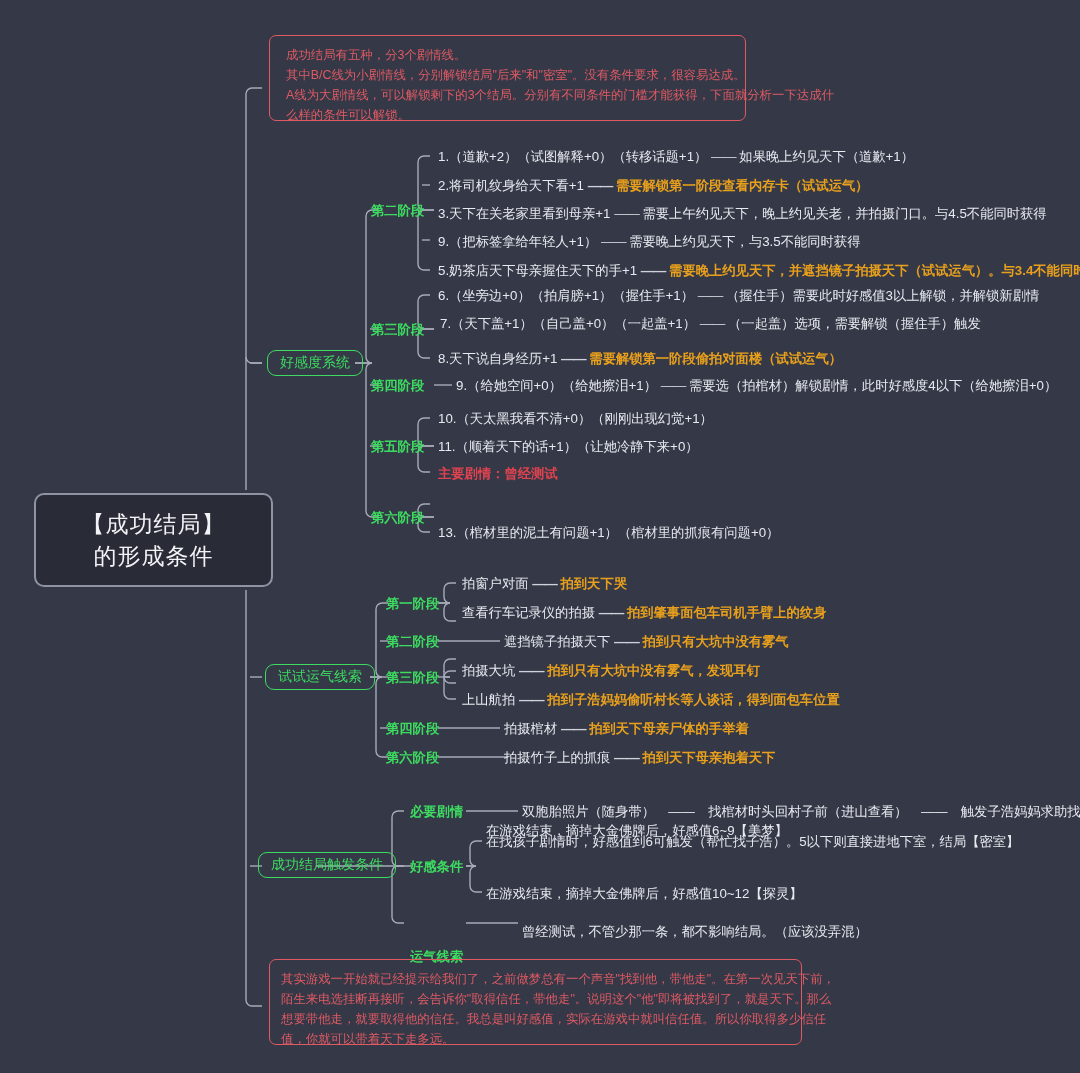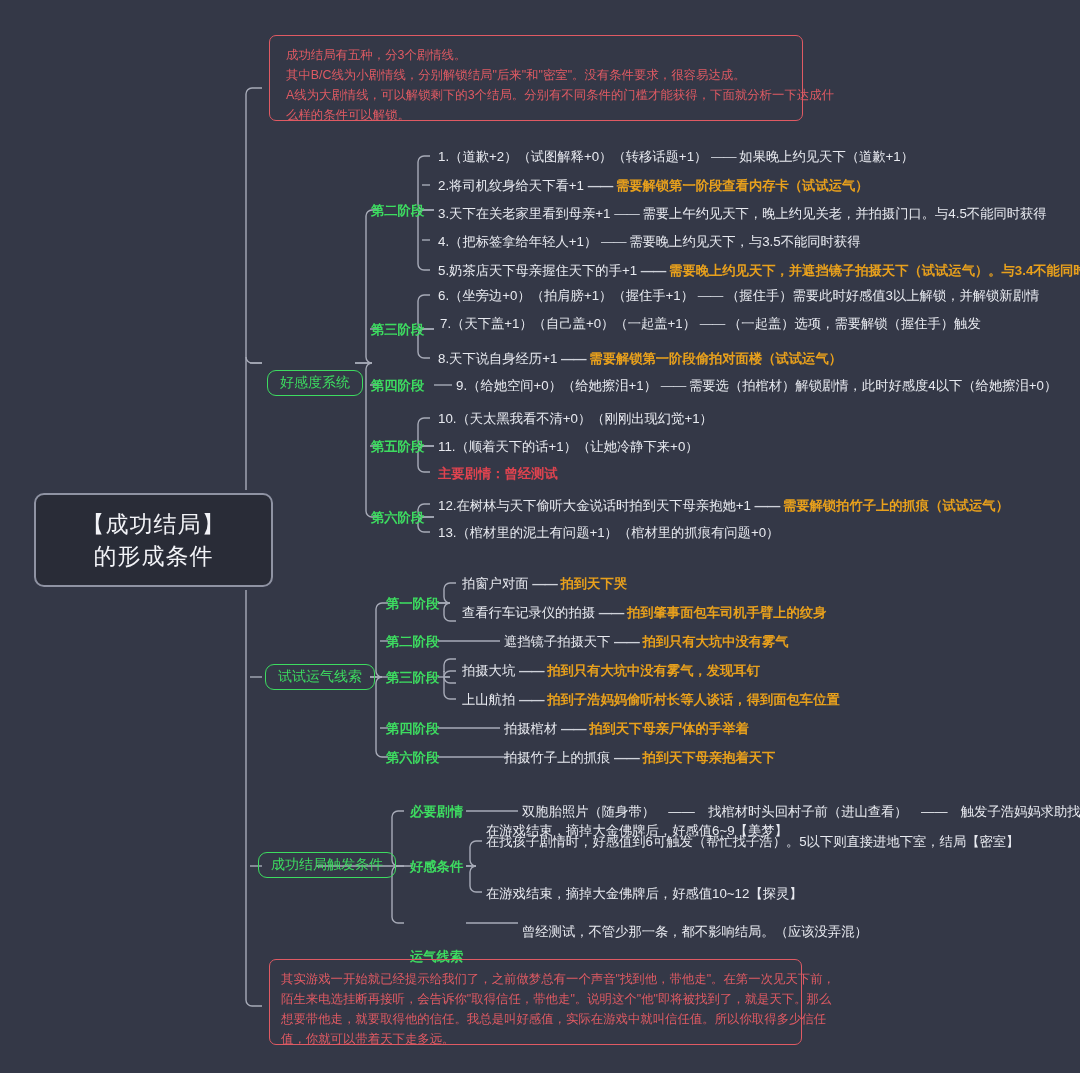--- a/index.html
+++ b/index.html
@@ -171,28 +171,28 @@
 
       <path d="M466 923 H518"></path>
     </g>
   </svg>
 
   <div class="node root">
     <span class="l">【成功结局】</span>
     <span class="l">的形成条件</span>
   </div>
 
-  <div class="node note" style="left:269px;top:35px;width:534px;height:86px;padding-left:16px;">
+  <div class="node note" style="left:269px;top:35px;width:477px;height:86px;padding-left:16px;">
     <div>成功结局有五种，分3个剧情线。</div>
     <div>其中B/C线为小剧情线，分别解锁结局"后来"和"密室"。没有条件要求，很容易达成。</div>
     <div>A线为大剧情线，可以解锁剩下的3个结局。分别有不同条件的门槛才能获得，下面就分析一下达成什</div>
     <div>么样的条件可以解锁。</div>
   </div>
 
-  <div class="node gnode" style="left:267px;top:350px;margin-top:20px;">
+  <div class="node gnode" style="left:267px;top:350px;">
     <span>好感度系统</span>
   </div>
   <div class="node gnode" style="left:265px;top:664px;">
     <span>试试运气线索</span>
   </div>
   <div class="node gnode" style="left:258px;top:852px;">
     <span>成功结局触发条件</span>
   </div>
 
   <div class="stage" style="left:371px;top:202px;"><span>第二阶段</span></div>
@@ -210,21 +210,21 @@
     <span>2.将司机纹身给天下看+1</span>
     <span class="dash or">——</span>
     <span class="or">需要解锁第一阶段查看内存卡（试试运气）</span>
   </div>
   <div class="leaf" style="left:438px;top:205px;">
     <span>3.天下在关老家里看到母亲+1</span>
     <span class="dash">——</span>
     <span>需要上午约见天下，晚上约见关老，并拍摄门口。与4.5不能同时获得</span>
   </div>
   <div class="leaf" style="left:438px;top:233px;">
-    <span>4.（把标签拿给年轻人+1）</span>
+    <span>9.（把标签拿给年轻人+1）</span>
     <span class="dash">——</span>
     <span>需要晚上约见天下，与3.5不能同时获得</span>
   </div>
   <div class="leaf" style="left:438px;top:262px;">
     <span>5.奶茶店天下母亲握住天下的手+1</span>
     <span class="dash or">——</span>
     <span class="or">需要晚上约见天下，并遮挡镜子拍摄天下（试试运气）。与3.4不能同时获得</span>
   </div>
 
   <div class="leaf" style="left:438px;top:287px;">
@@ -252,25 +252,20 @@
   <div class="leaf" style="left:438px;top:410px;">
     <span>10.（天太黑我看不清+0）（刚刚出现幻觉+1）</span>
   </div>
   <div class="leaf" style="left:438px;top:438px;">
     <span>11.（顺着天下的话+1）（让她冷静下来+0）</span>
   </div>
   <div class="leaf" style="left:438px;top:465px;">
     <span class="rd">主要剧情：曾经测试</span>
   </div>
 
-  <div class="leaf" style="left:438px;top:497px;">
-    <span>12.在树林与天下偷听大金说话时拍到天下母亲抱她+1</span>
-    <span class="dash or">——</span>
-    <span class="or">需要解锁拍竹子上的抓痕（试试运气）</span>
-  </div>
   <div class="leaf" style="left:438px;top:524px;">
     <span>13.（棺材里的泥土有问题+1）（棺材里的抓痕有问题+0）</span>
   </div>
 
   <div class="stage" style="left:386px;top:595px;"><span>第一阶段</span></div>
   <div class="stage" style="left:386px;top:633px;"><span>第二阶段</span></div>
   <div class="stage" style="left:386px;top:669px;"><span>第三阶段</span></div>
   <div class="stage" style="left:386px;top:720px;"><span>第四阶段</span></div>
   <div class="stage" style="left:386px;top:749px;"><span>第六阶段</span></div>
 

